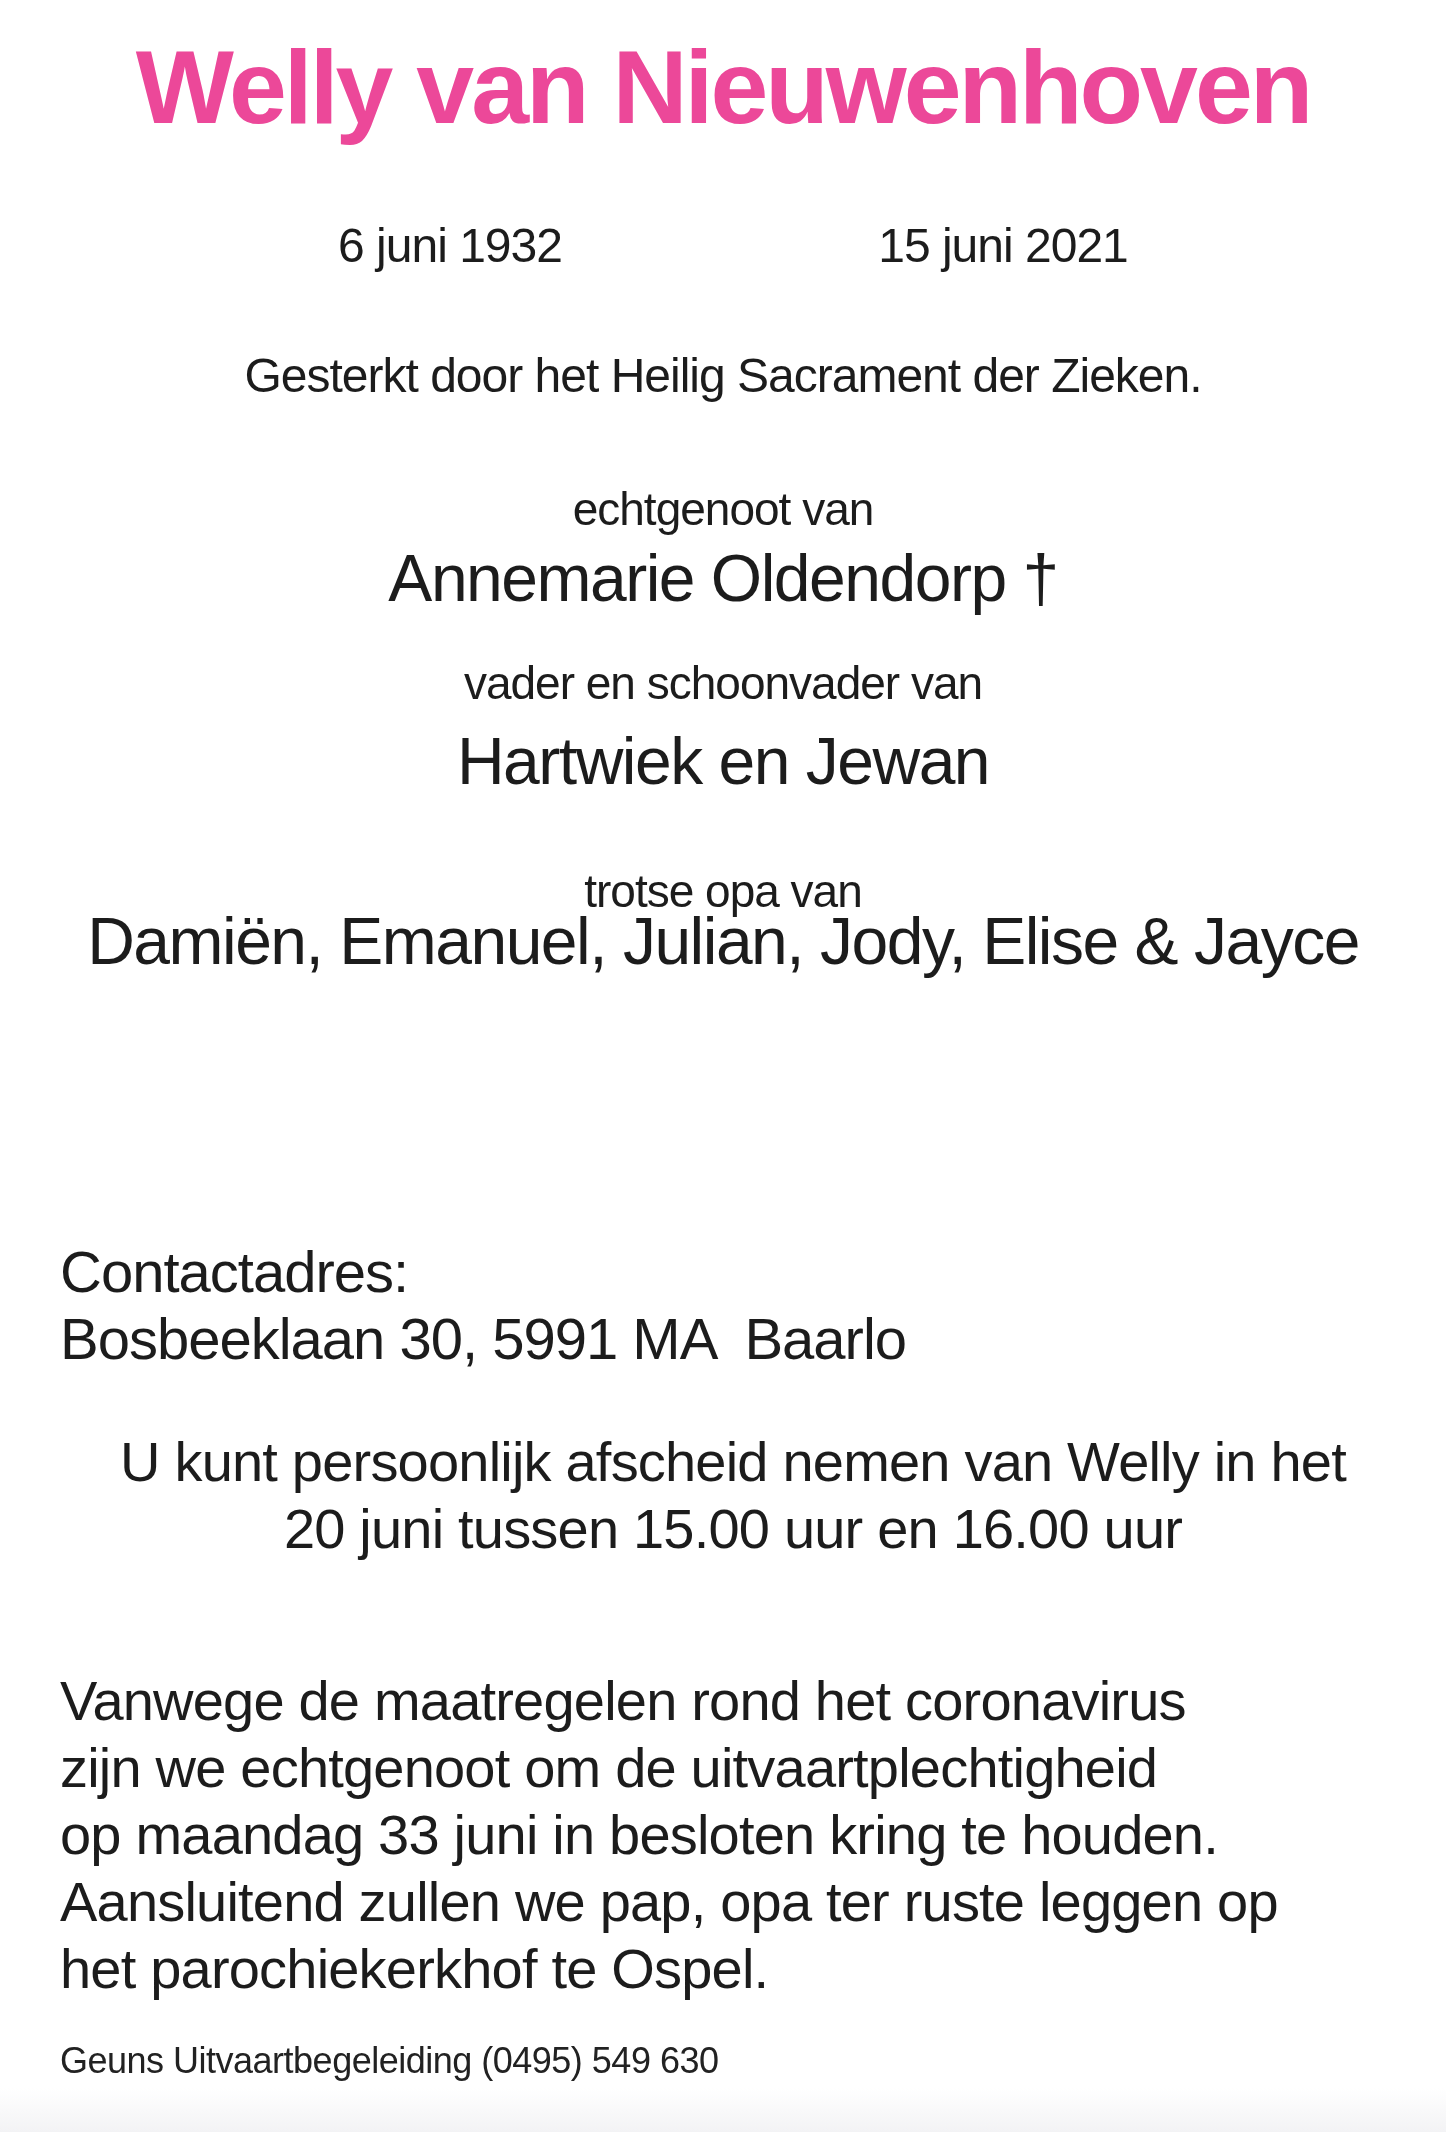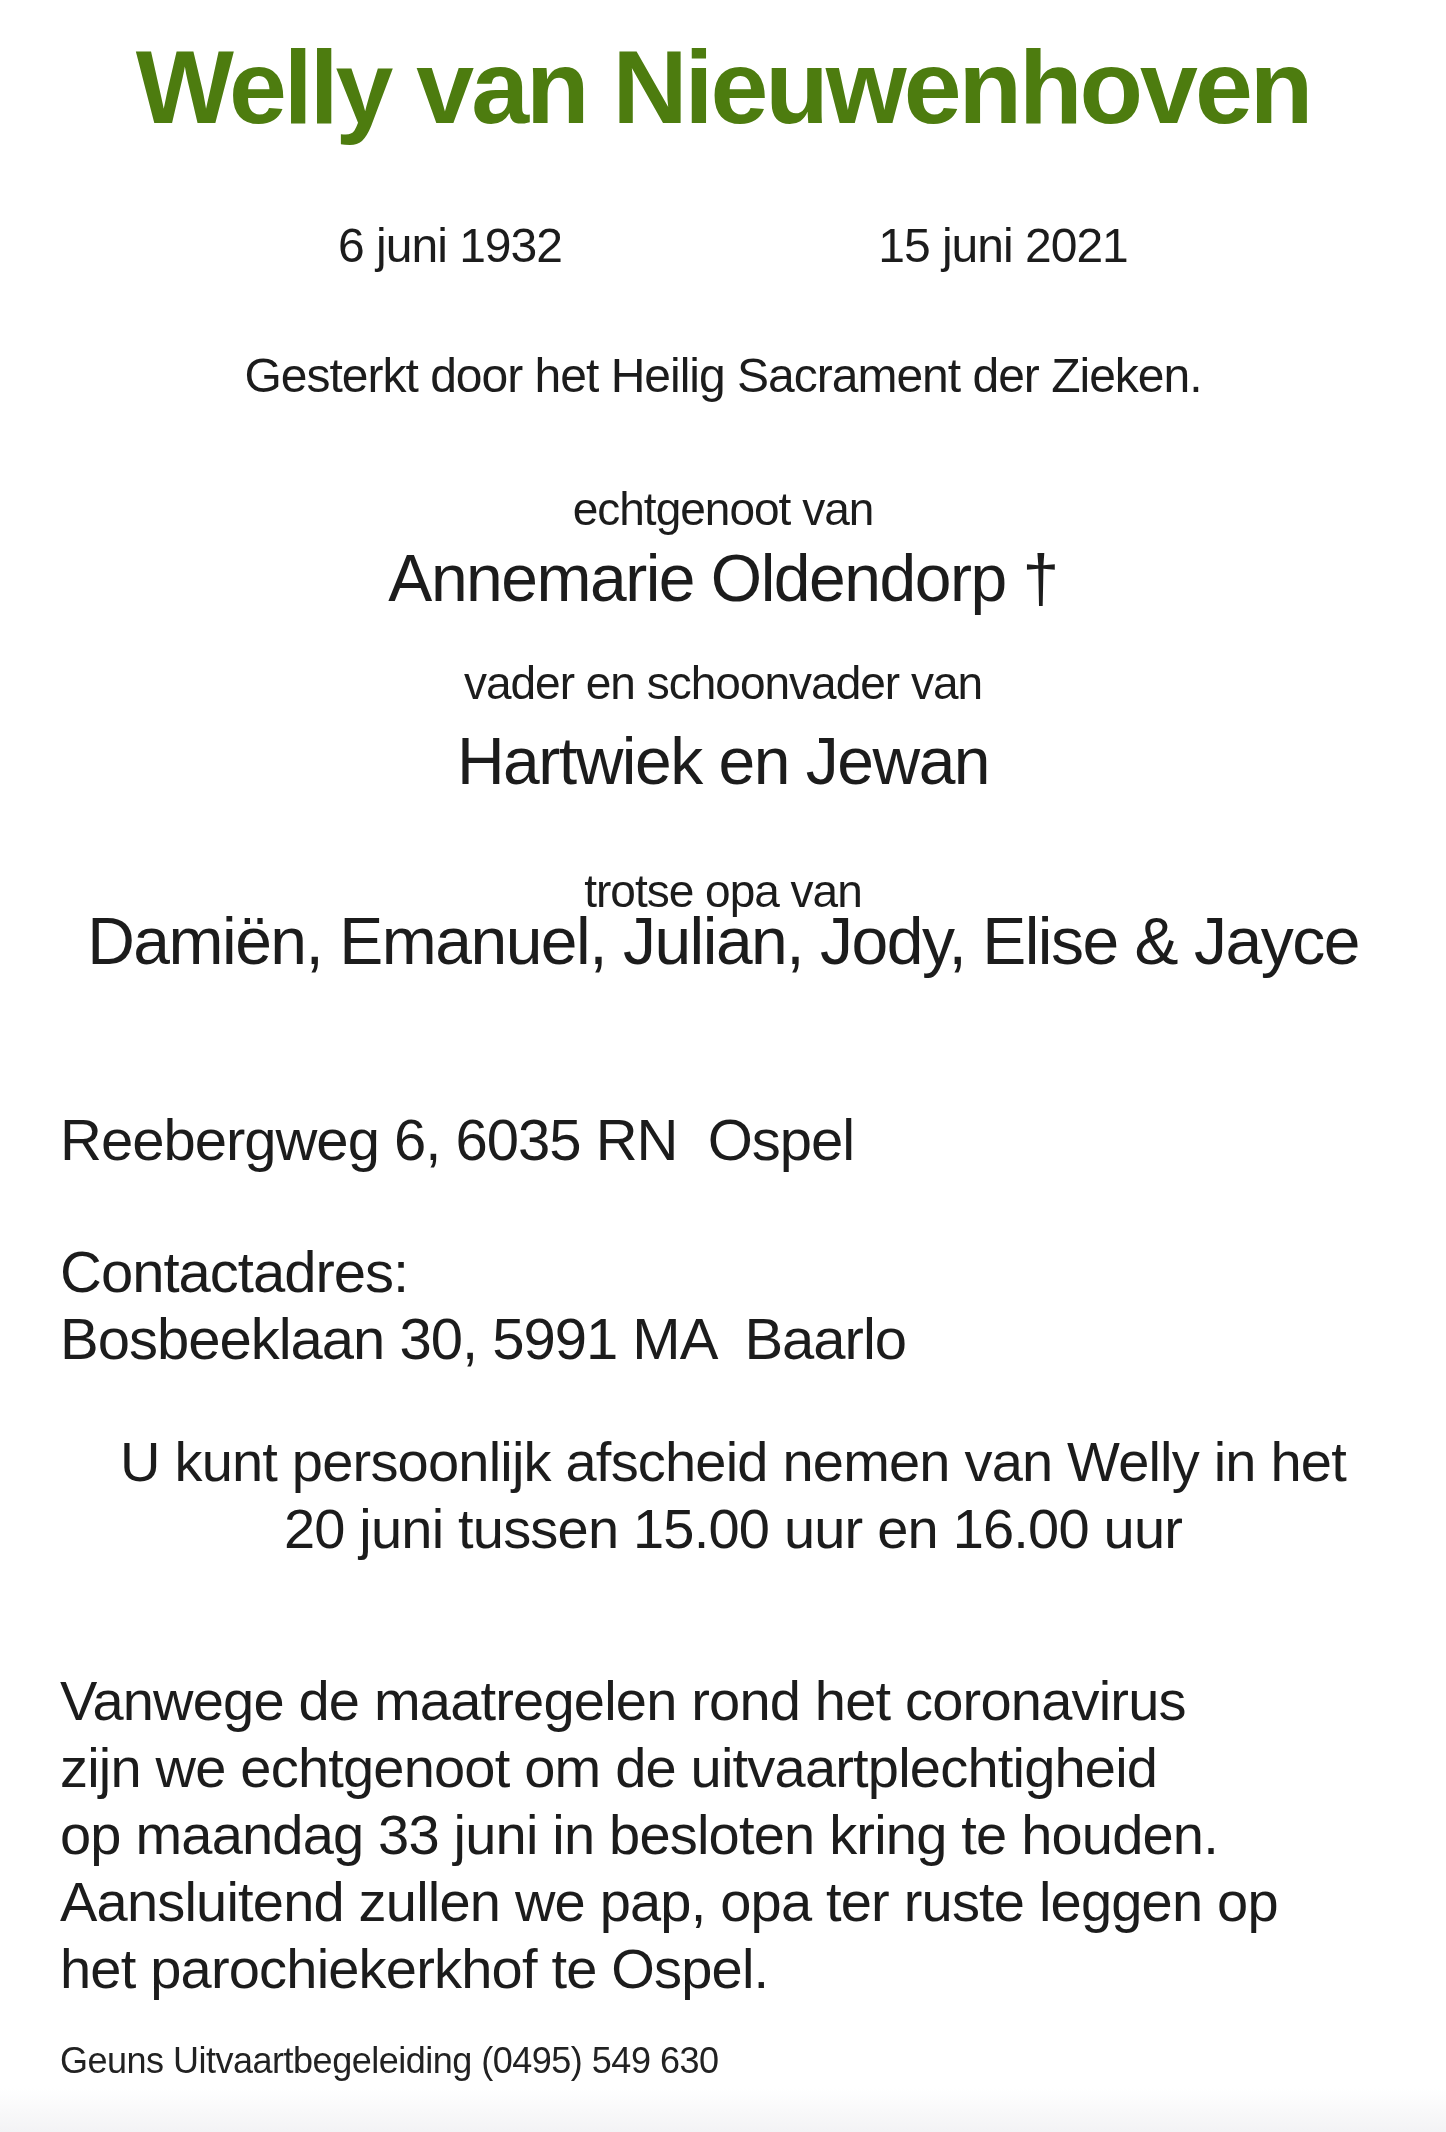--- a/index.html
+++ b/index.html
@@ -14,21 +14,21 @@
   }
   .abs { position: absolute; left: 0; right: 0; }
   .centered { text-align: center; }
   .pre { white-space: pre-wrap; }
 
   .title {
     top: 28px;
     font-size: 104px;
     font-weight: 700;
     letter-spacing: -3px;
-    color: #4d7c0f;
+    color: #ec4899;
     line-height: 1.15;
   }
   .date {
     position: absolute;
     top: 218px;
     transform: translateX(-50%);
     font-size: 48px;
     letter-spacing: -1px;
     white-space: nowrap;
   }
@@ -88,21 +88,20 @@
 
   <div class="abs centered rel-label lbl-spouse">echtgenoot van</div>
   <div class="abs centered rel-name name-spouse">Annemarie Oldendorp †</div>
 
   <div class="abs centered rel-label lbl-children">vader en schoonvader van</div>
   <div class="abs centered rel-name name-children">Hartwiek en Jewan</div>
 
   <div class="abs centered rel-label lbl-grandchildren">trotse opa van</div>
   <div class="abs centered rel-name name-grandchildren">Damiën, Emanuel, Julian, Jody, Elise &amp; Jayce</div>
 
-  <div class="leftblock addr pre home-address">Reebergweg 6, 6035 RN  Ospel</div>
 
   <div class="leftblock addr contact-label">Contactadres:</div>
   <div class="leftblock addr pre contact-addr">Bosbeeklaan 30, 5991 MA  Baarlo</div>
 
   <div class="leftblock para para-visitation">
     <div>U kunt persoonlijk afscheid nemen van Welly in het</div>
     <div>20 juni tussen 15.00 uur en 16.00 uur</div>
   </div>
 
   <div class="leftblock para para-funeral">

